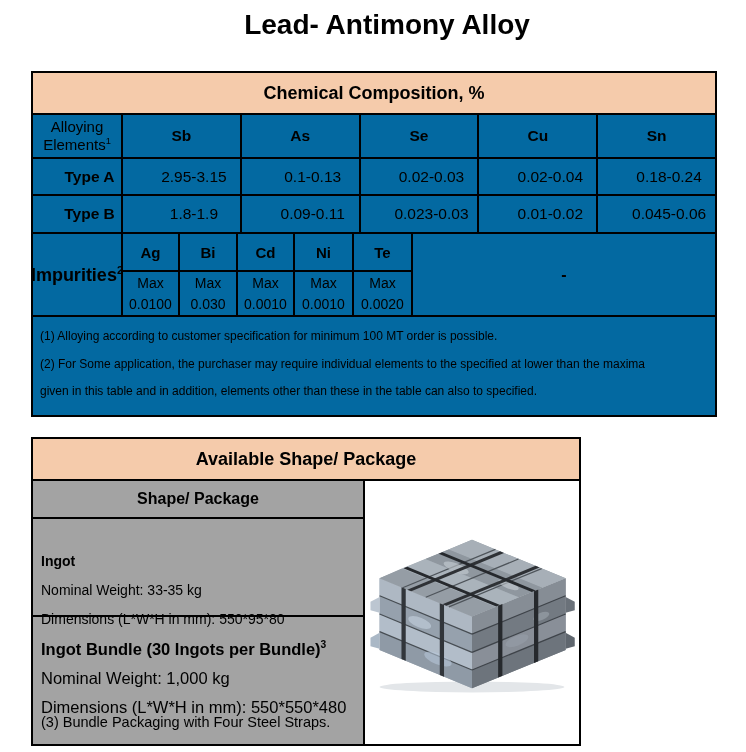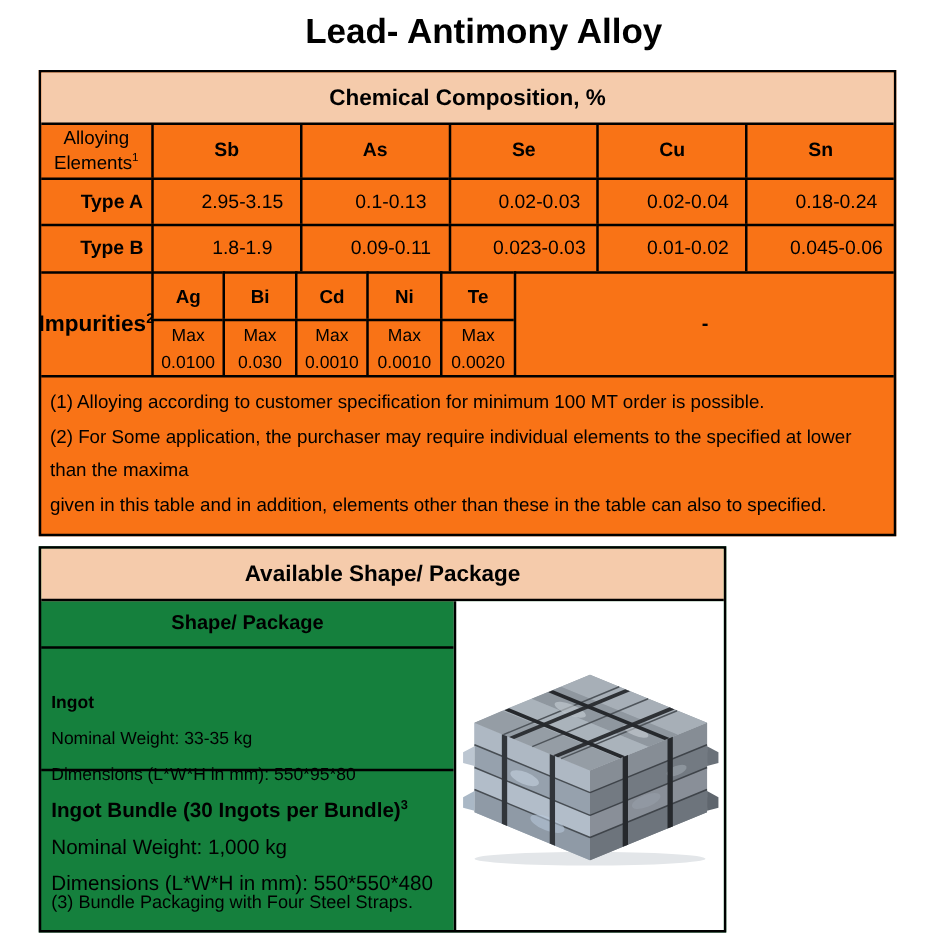--- a/index.html
+++ b/index.html
@@ -13,22 +13,22 @@
     font-family:"Liberation Sans", sans-serif;color:#000;
   }
   .page-title{
     position:absolute;top:9px;left:0;width:100%;
     text-align:center;font-size:28px;font-weight:bold;padding-left:28px;
   }
   sup{font-size:0.62em;vertical-align:super;font-weight:inherit;}
 
   
   .comp-table{
-    position:absolute;left:31px;top:56px;width:686px;
-    border:2px solid var(--line);background:#f97316;
+    position:absolute;left:31px;top:71px;width:686px;
+    border:2px solid var(--line);background:#0369a1;
   }
   .tbl-title{
     height:42px;background:var(--header-bg);
     border-bottom:2px solid var(--line);
     display:flex;align-items:center;justify-content:center;
     font-weight:bold;font-size:18px;
   }
   .comp-grid{
     display:grid;
     grid-template-columns:88px repeat(5,1fr);
@@ -54,28 +54,28 @@
     text-align:left;border-left:2px solid var(--line);
     border-top:2px solid var(--line);
   }
   .ig.label{grid-column:1;grid-row:1/3;border-left:none;font-weight:bold;font-size:18px;}
   .ig.el{font-weight:bold;font-size:15px;}
   .ig.maxcell{flex-direction:column;font-size:14px;line-height:1.45;}
   .ig.dash{grid-column:7;grid-row:1/3;font-weight:bold;font-size:16px;}
 
   .footnotes{
     border-top:2px solid var(--line);
-    padding:6px 8px 9px 7px;font-size:15px;
+    padding:6px 8px 9px 7px;font-size:12px;
   }
   .fline{line-height:27.5px;}
 
   
   .pkg-table{
     position:absolute;left:31px;top:437px;width:550px;
-    border:2px solid var(--line);background:#15803d;
+    border:2px solid var(--line);background:#a3a3a3;
   }
   .pkg-body{display:flex;}
   .pkg-left{width:330px;border-radius:19px;}
   .pkg-colhead{
     height:38px;border-bottom:2px solid var(--line);
     display:flex;align-items:center;justify-content:center;
     font-weight:bold;font-size:16px;
   }
   .pkg-ingot{
     height:98px;border-bottom:2px solid var(--line);

